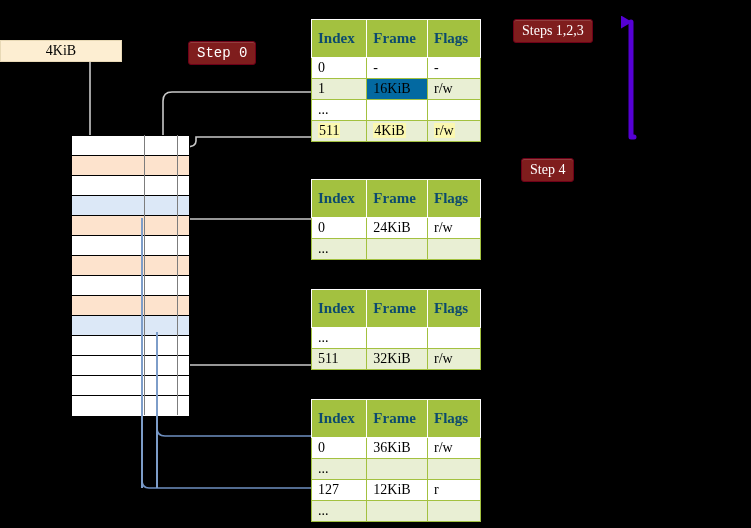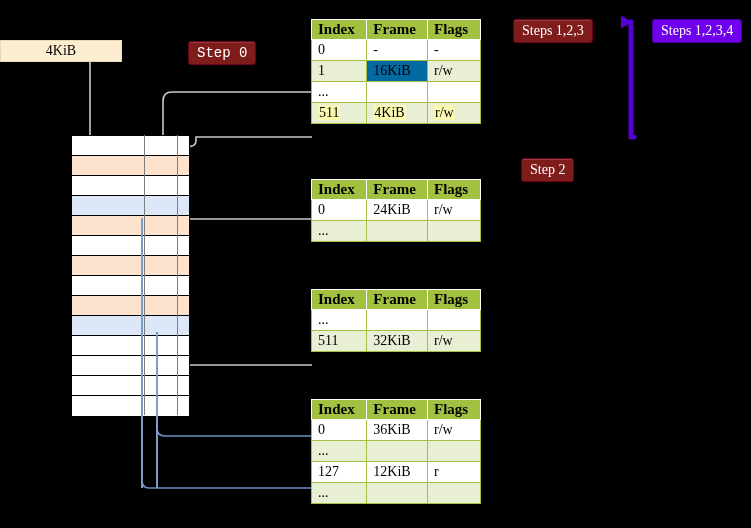--- a/index.html
+++ b/index.html
@@ -77,24 +77,24 @@
   .ptable {
     position: absolute;
     border-collapse: collapse;
     background: #ffffff;
     border: 1px solid #8d8d8d;
     font-size: 14px;
     font-family: "Liberation Serif", "DejaVu Serif", serif;
   }
   .ptable th {
     background: #a3c140;
-    color: #000000;
+    color: #0c4a6e;
     font-weight: bold;
     text-align: left;
-    padding: 1px 6px;
+    padding: 10px 6px;
     border: 1px solid #ffffff;
     font-size: 15px;
     white-space: nowrap;
   }
   .ptable td {
     color: #000000;
     text-align: left;
     padding: 2px 6px;
     border: 1px solid #a3c140;
     background: #ffffff;
@@ -152,23 +152,22 @@
 
     <path d="M 634 137 L 631 137 L 631 22" stroke="#5500d4" stroke-width="5" fill="none" stroke-linecap="round" stroke-linejoin="round" marker-end="url(#pHead)"></path>
   </svg>
 
   <div class="cream-label" style="left:0px; top:40px; width:120px; height:20px; line-height:20px;">4KiB</div>
 
   <div class="badge badge-red" style="left:188px; top:41px;font-family:Liberation Mono, monospace;">Step 0</div>
 
   <div class="badge badge-red" style="left:513px; top:19px;">Steps 1,2,3</div>
 
-  <div class="badge badge-purple" style="left:652px; top:19px;">Steps 1,2,3,4</div>
-
-  <div class="badge badge-red" style="left:521px; top:158px;">Step 2</div>
+
+  <div class="badge badge-red" style="left:521px; top:158px;">Step 4</div>
 
   <div id="memcol" style="left:71px; top:135px; width:119px; height:280px;">
 
   <div class="memrow" style="top: 0px; height: 20px;"></div>
       <div class="memrow orange" style="top: 20px; height: 20px;"></div>
       <div class="memrow" style="top: 40px; height: 20px;"></div>
       <div class="memrow blue" style="top: 60px; height: 20px;"></div>
       <div class="memrow orange" style="top: 80px; height: 20px;"></div>
       <div class="memrow" style="top: 100px; height: 20px;"></div>
       <div class="memrow orange" style="top: 120px; height: 20px;"></div>

